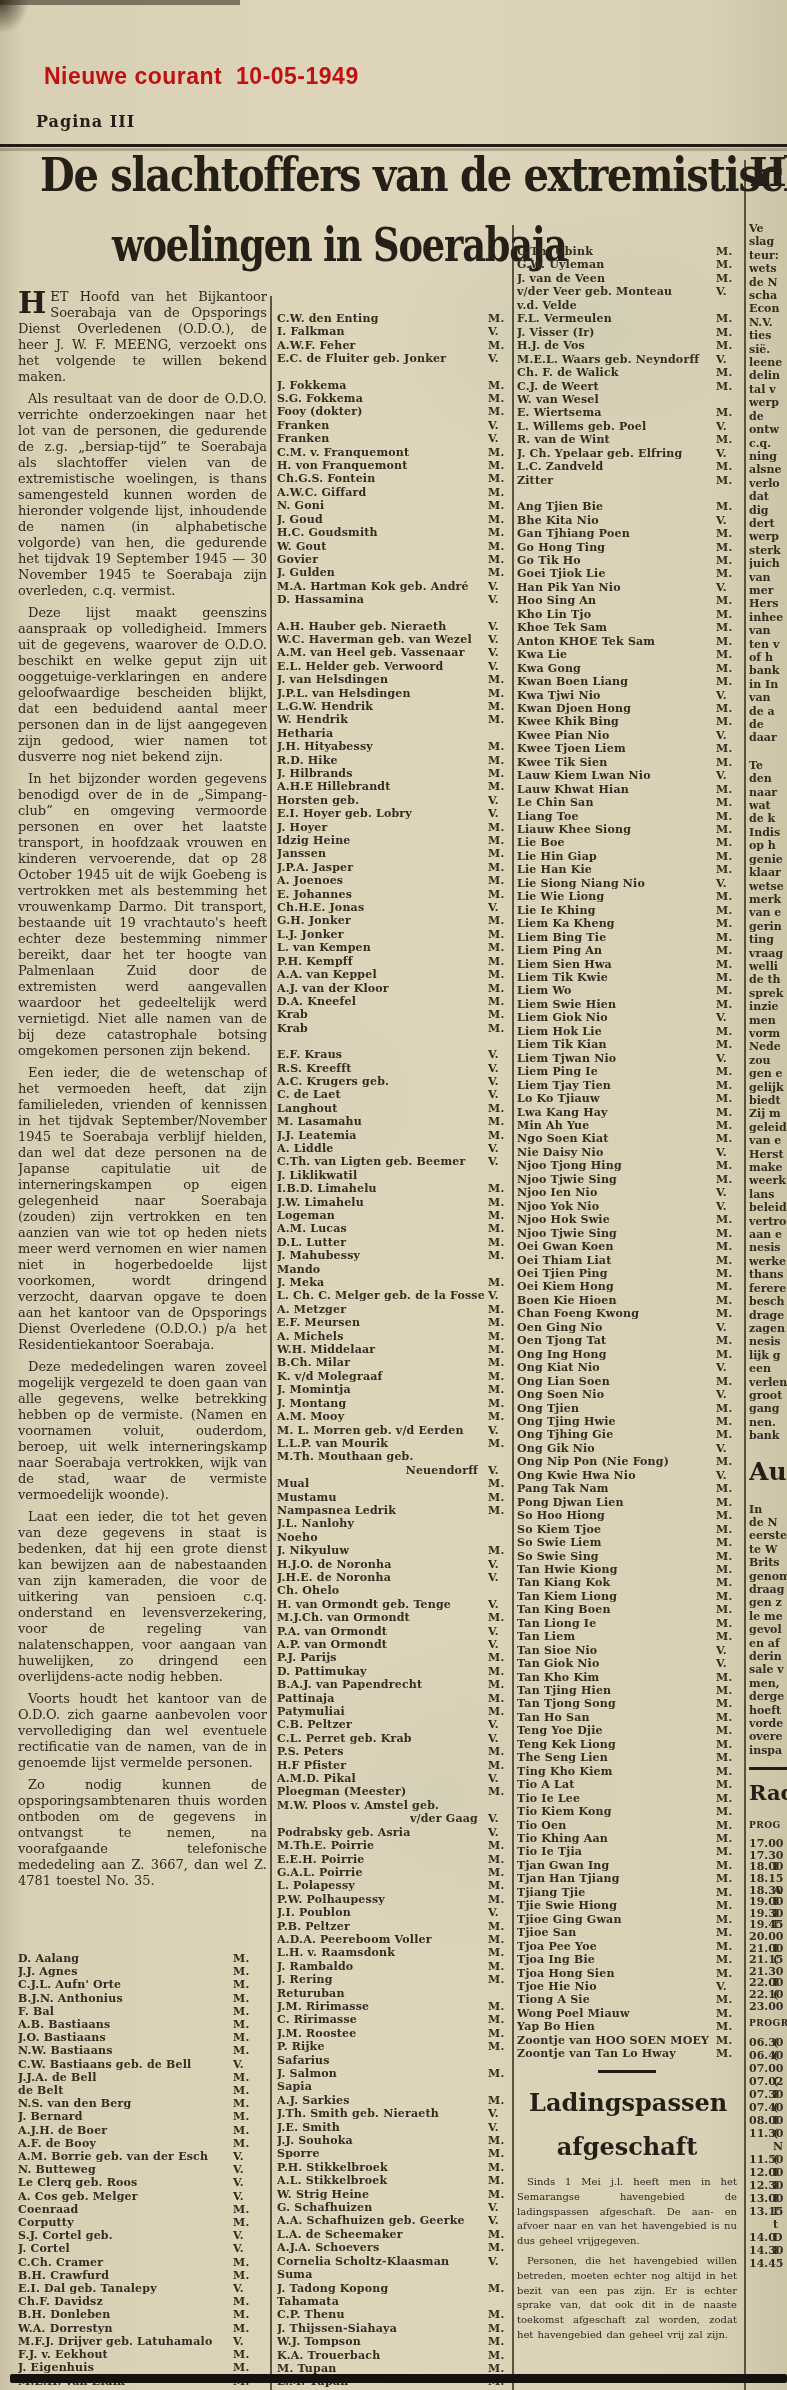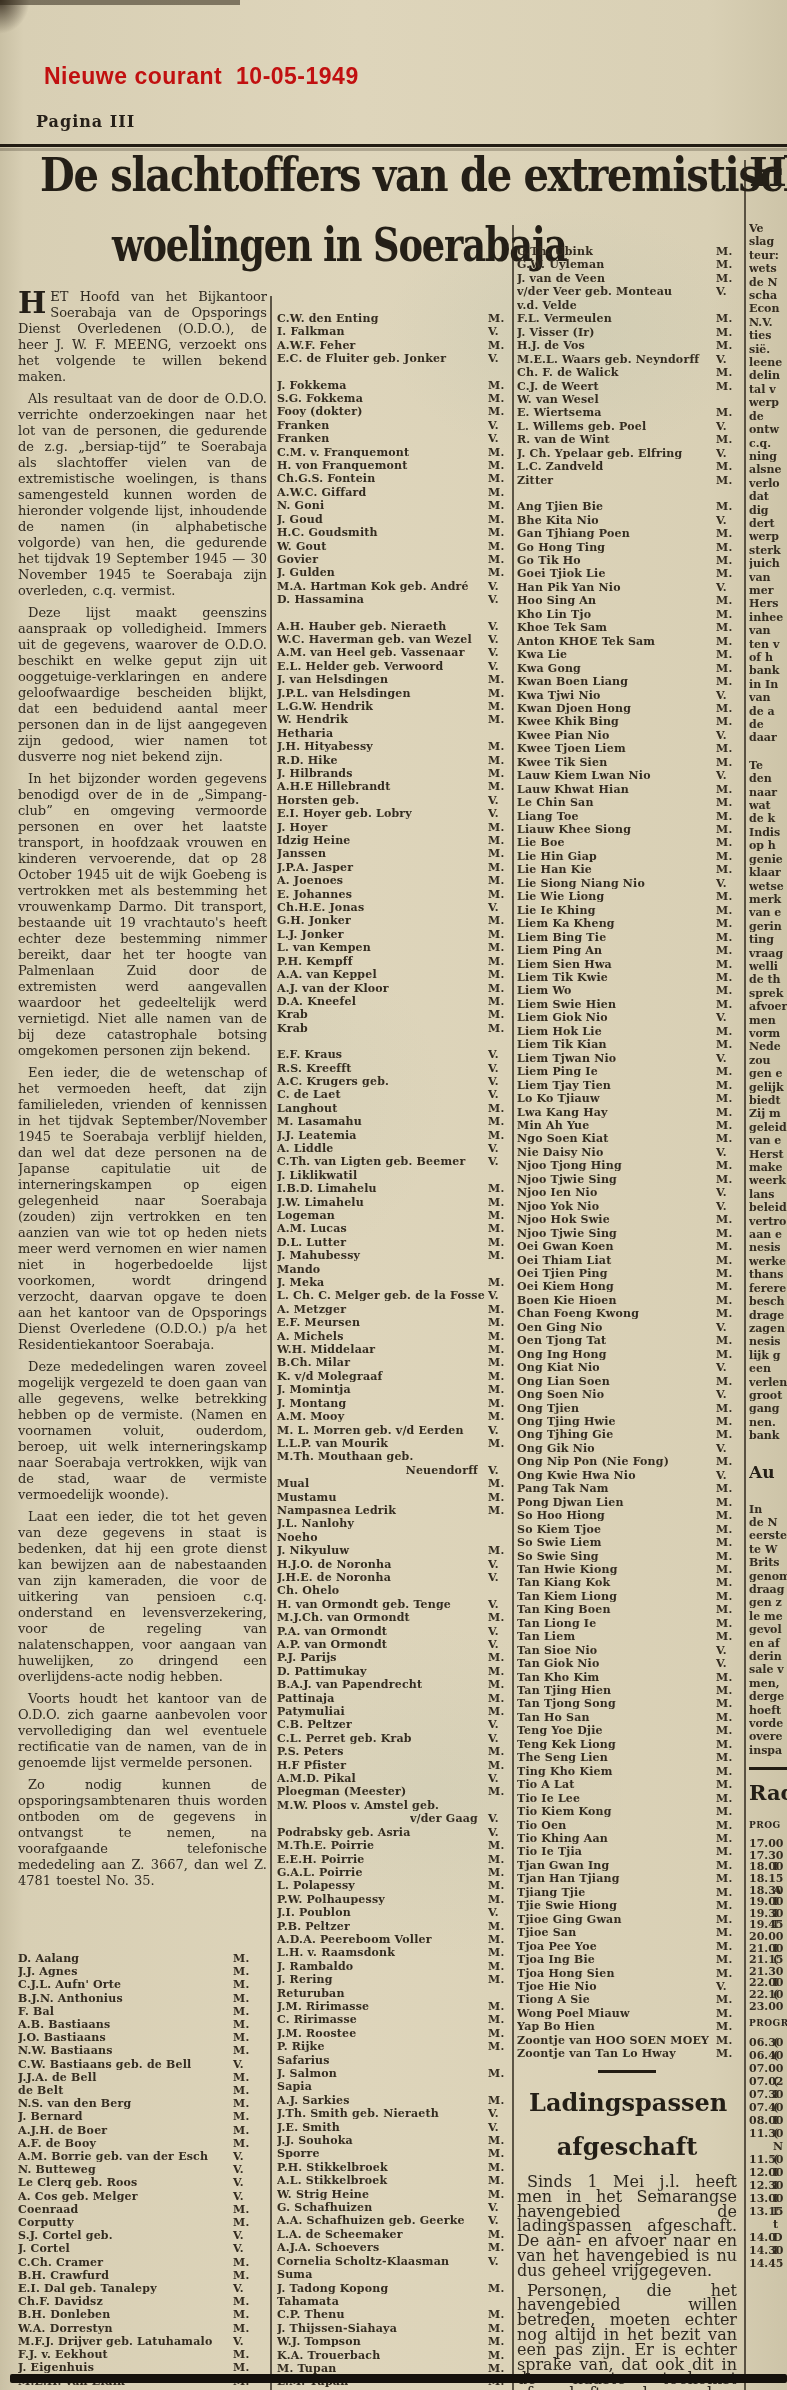--- a/index.html
+++ b/index.html
@@ -37,27 +37,27 @@
   .nrow.gap{margin-top:13px;gap:36px;}
   .nrow.cont{justify-content:flex-end;}
   .nrow.cont .nm{flex:none;margin-right:10px;}
   #leftlist{left:18px;top:1952px;width:232px;}  #leftlist .nrow{line-height:13.2px;}
   #colA{left:277px;top:312px;width:228px;height:2078px;} #colA .nrow{line-height:13.4px;}
   #colB{left:517px;top:245px;width:216px;} #colB .nrow{line-height:13.45px;}
   .ladings{position:absolute;left:517px;top:2062px;width:220px;}
   .ladings .dash{width:58px;height:3px;background:#221c13;margin:8px auto 14px auto;}
   .ladings h2{margin:12px;text-align:center;font-size:24px;line-height:32px;font-weight:bold;color:#241f17;}
   .ladings .body{margin-top:12px;}
-  .ladings .body p{margin:0 0 5px 0;font-size:16px;line-height:14.8px;text-align:justify;
+  .ladings .body p{margin:0 0 5px 0;font-size:10px;line-height:14.8px;text-align:justify;
     text-indent:10px;word-spacing:1px;color:#2e2820;}
   .colc{position:absolute;left:749px;top:150px;width:38px;height:2240px;overflow:hidden;}
   .colc .hfrag{font-size:40px;font-weight:bold;line-height:44px;color:#241f17;}
   .colc .frag{font-size:11px;font-weight:bold;line-height:13.4px;white-space:nowrap;color:#342c20;}
   .colc .gapblock{height:14px;}
-  .colc .bighead{font-size:17px;font-weight:bold;line-height:30px;margin:14px 0 16px 0;color:#241f17;white-space:nowrap;}
+  .colc .bighead{font-size:25px;font-weight:bold;line-height:30px;margin:14px 0 16px 0;color:#241f17;white-space:nowrap;}
   .colc .midrule{width:60px;height:3px;background:#221c13;margin:10px 0;}
   .colc .radiohead{font-size:21px;font-weight:bold;line-height:26px;margin:6px 0 14px 0;color:#241f17;white-space:nowrap;}
   .colc .prog{font-size:9px;font-weight:bold;letter-spacing:.5px;margin:6px 0 8px 0;white-space:nowrap;}
   .trow{display:flex;font-size:11px;font-weight:bold;white-space:nowrap;color:#342c20;}
   .trow .tt{width:24px;}
   #evening .trow{line-height:11.6px;}
   #morning .trow{line-height:13px;}
   .bottombar{position:absolute;left:10px;top:2374px;width:777px;height:9px;background:#15110c;border-radius:2px;}
 </style>
 </head>
@@ -1444,21 +1444,21 @@
         <div class="frag">klaar</div>
         <div class="frag">wetse</div>
         <div class="frag">merk</div>
         <div class="frag">van e</div>
         <div class="frag">gerin</div>
         <div class="frag">ting</div>
         <div class="frag">vraag</div>
         <div class="frag">welli</div>
         <div class="frag">de th</div>
         <div class="frag">sprek</div>
-        <div class="frag">afvoer</div>
+        <div class="frag">inzie</div>
         <div class="frag">men</div>
         <div class="frag">vorm</div>
         <div class="frag">Nede</div>
         <div class="frag">zou</div>
         <div class="frag">gen e</div>
         <div class="frag">gelijk</div>
         <div class="frag">biedt</div>
         <div class="frag">Zij m</div>
         <div class="frag">geleid</div>
         <div class="frag">van e</div>

